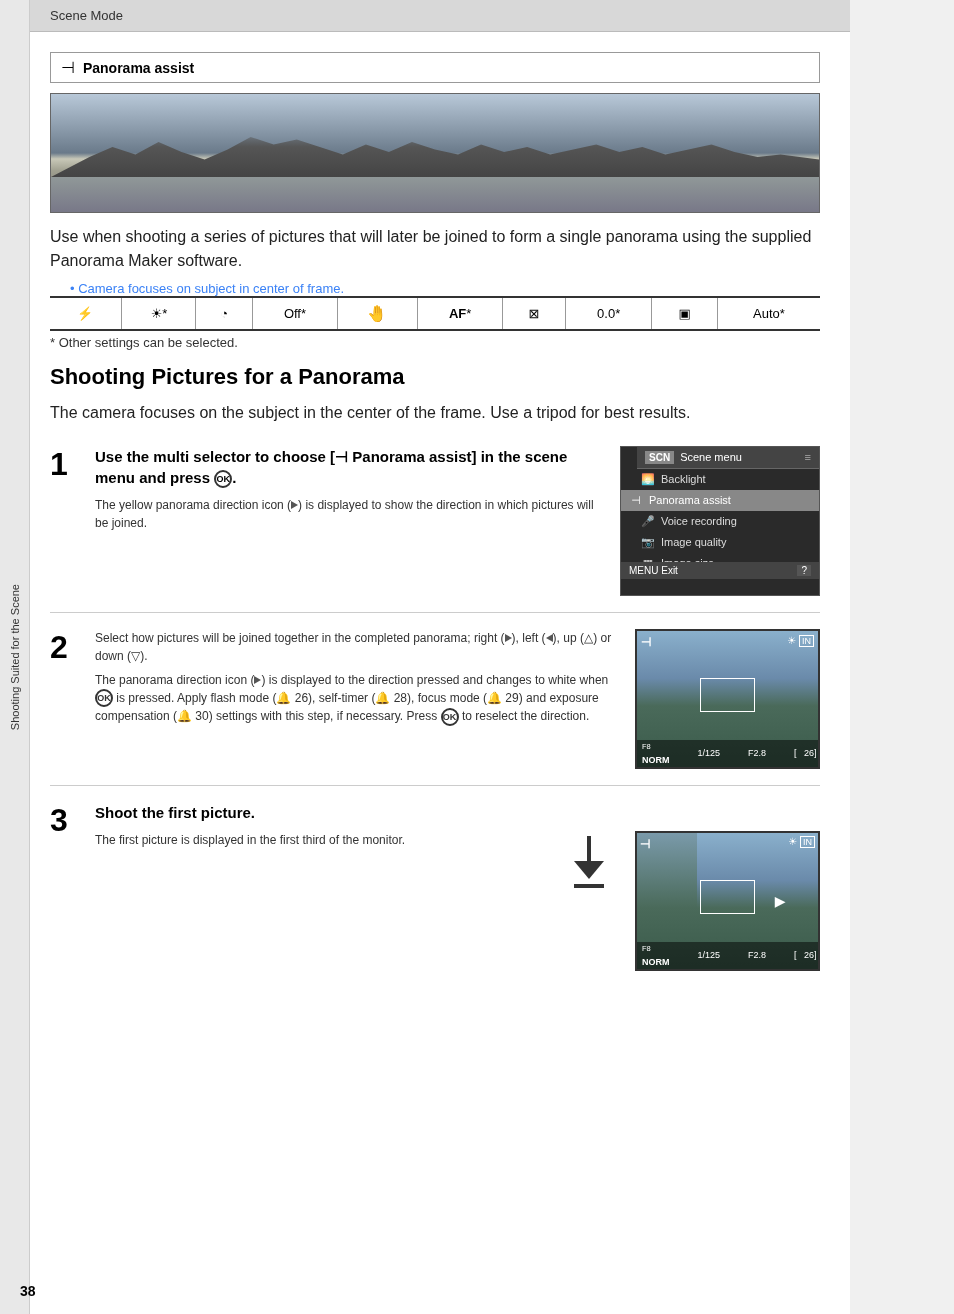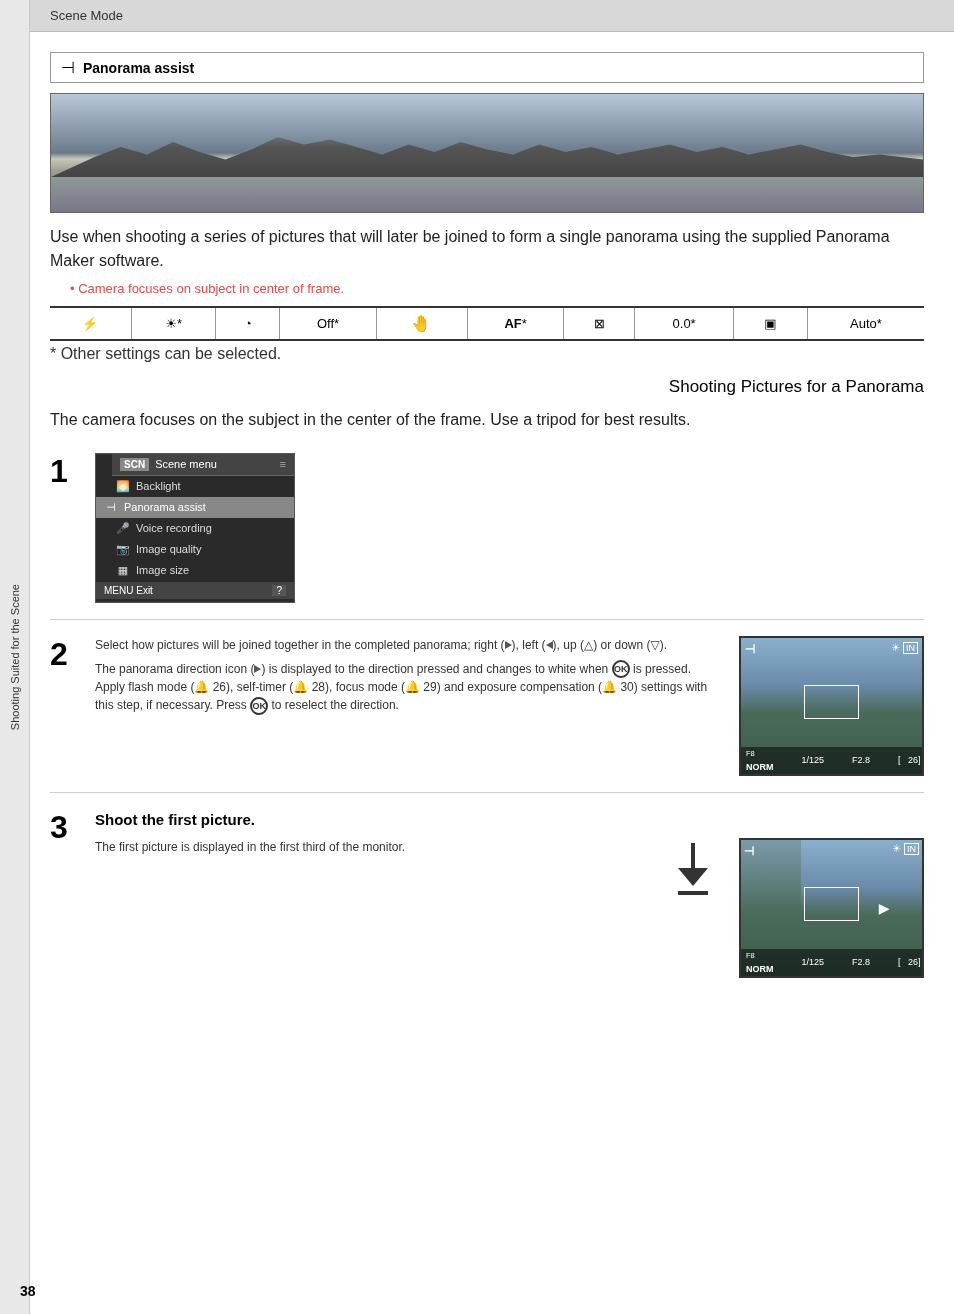--- a/index.html
+++ b/index.html
@@ -5,21 +5,21 @@
     * { box-sizing: border-box; margin: 0; padding: 0; }
     body {
       font-family: Arial, Helvetica, sans-serif;
       font-size: 13px;
       background: #f0f0f0;
       width: 954px;
       min-height: 1314px;
       position: relative;
     }
     .page {
-      width: 954px;
+      width: 850px;
       min-height: 1314px;
       background: white;
       position: relative;
       display: flex;
     }
     
     .sidebar {
       width: 30px;
       background: #e8e8e8;
       display: flex;
@@ -109,54 +109,52 @@
     
     .description {
       font-size: 16px;
       line-height: 1.5;
       color: #222;
       margin-bottom: 8px;
     }
     .bullet-item {
       margin-left: 20px;
       font-size: 13px;
-      color: #ef4444;
-      margin-bottom: 10px;
+      color: #3b82f6;
     }
     
     .settings-table {
       width: 100%;
       border-collapse: collapse;
       border-top: 2px solid #333;
       border-bottom: 2px solid #333;
       margin-bottom: 4px;
     }
     .settings-table td {
       border-right: 1px solid #999;
       padding: 6px 10px;
       text-align: center;
       font-size: 13px;
       vertical-align: middle;
     }
     .settings-table td:last-child {
       border-right: none;
     }
     .settings-note {
-      font-size: 16px;
+      font-size: 13px;
       color: #333;
       margin-bottom: 14px;
     }
     
     .section-heading {
-      font-size: 17px;
-      font-weight: normal;
+      font-size: 22px;
+      font-weight: bold;
       color: #000;
       margin-bottom: 8px;
       padding-bottom: 2px;
-      text-align: right;
     }
     .intro-text {
       font-size: 16px;
       line-height: 1.6;
       color: #222;
       margin-bottom: 20px;
     }
     
     .step {
       display: flex;
@@ -238,21 +236,21 @@
       background: #888;
       color: white;
       padding-left: 8px;
     }
     .menu-item-icon {
       width: 14px;
       text-align: center;
     }
     .menu-footer {
       position: absolute;
-      bottom: 3px;
+      bottom: 16px;
       left: 0;
       right: 0;
       background: #444;
       color: white;
       padding: 3px 8px;
       font-size: 10px;
       display: flex;
       justify-content: space-between;
     }
     
@@ -379,20 +377,28 @@
       <p class="settings-note">*  Other settings can be selected.</p>
 
       <h2 class="section-heading">Shooting Pictures for a Panorama</h2>
 
       <p class="intro-text">The camera focuses on the subject in the center of the frame. Use a tripod for best results.</p>
 
       <div class="step">
         <div class="step-number">1</div>
         <div class="step-body">
           <div class="step-content-row">
+            <div class="step-text-col">
+              <p class="step-instruction">
+                Use the multi selector to choose [⊣ Panorama assist] in the scene menu and press <span class="ok-btn">OK</span>.
+              </p>
+              <p class="step-detail">
+                The yellow panorama direction icon (<span style="display:inline-block;width:0;height:0;border-top:4px solid transparent;border-bottom:4px solid transparent;border-left:7px solid #555;vertical-align:middle;"></span>) is displayed to show the direction in which pictures will be joined.
+              </p>
+            </div>
 
             <div class="menu-screen">
               <div class="menu-header">
                 <span style="background:#888;color:white;padding:1px 4px;font-size:10px;font-weight:bold;">SCN</span>
                 <span>Scene menu</span>
                 <span style="margin-left:auto;color:#aaa;">≡</span>
               </div>
               <div class="menu-item">
                 <span class="menu-item-icon">🌅</span>
                 <span>Backlight</span>

